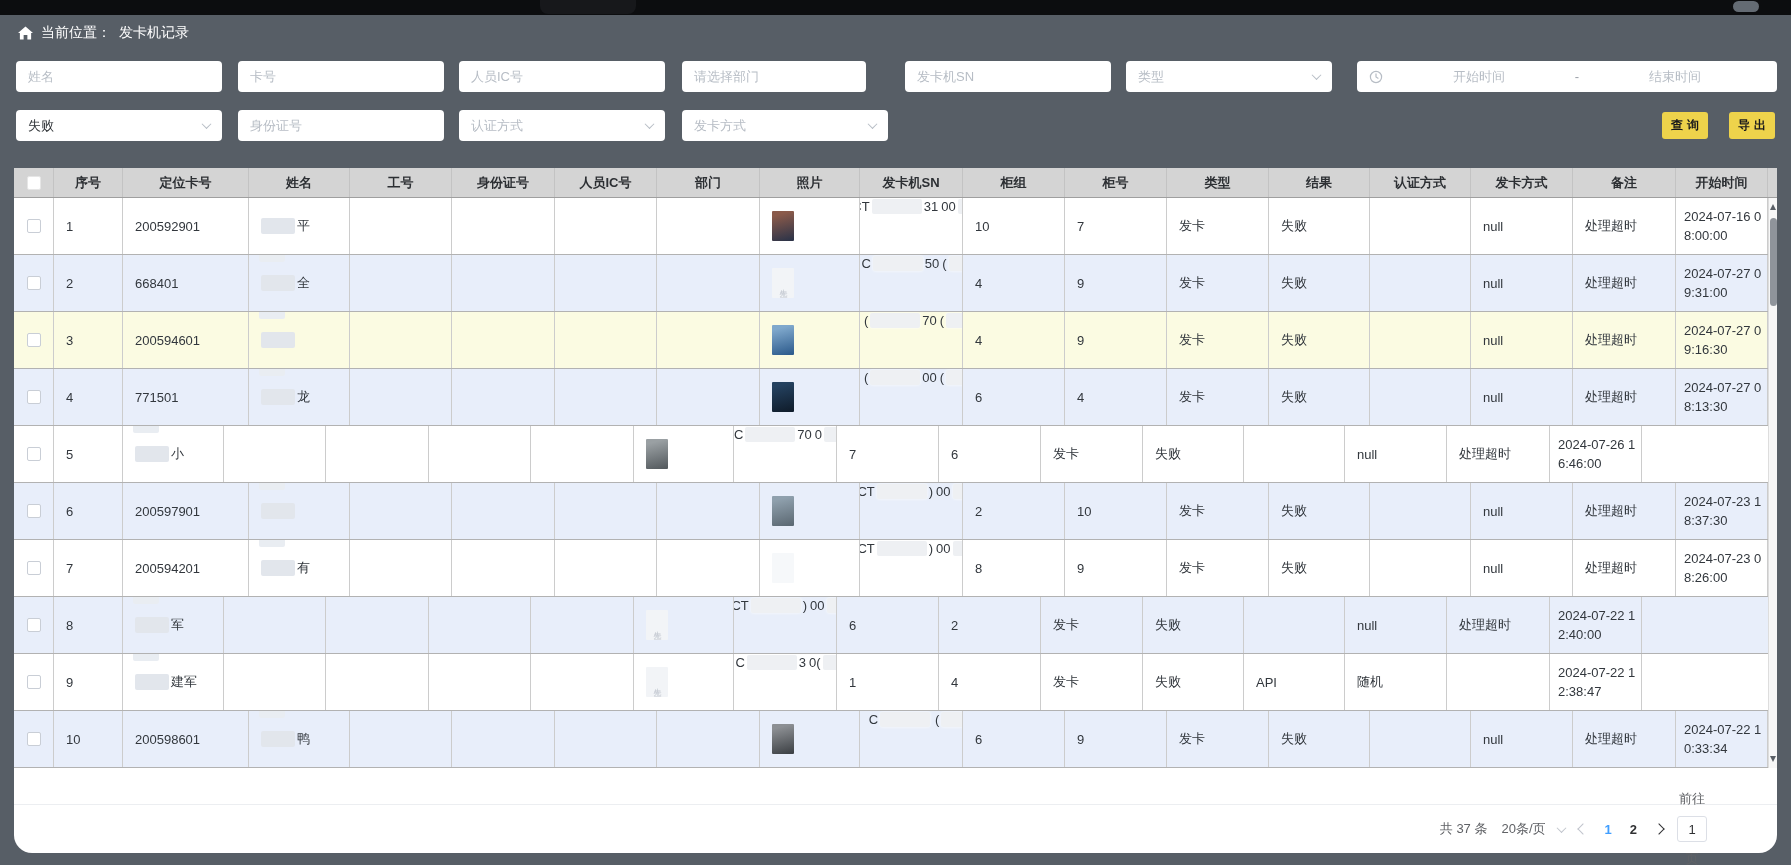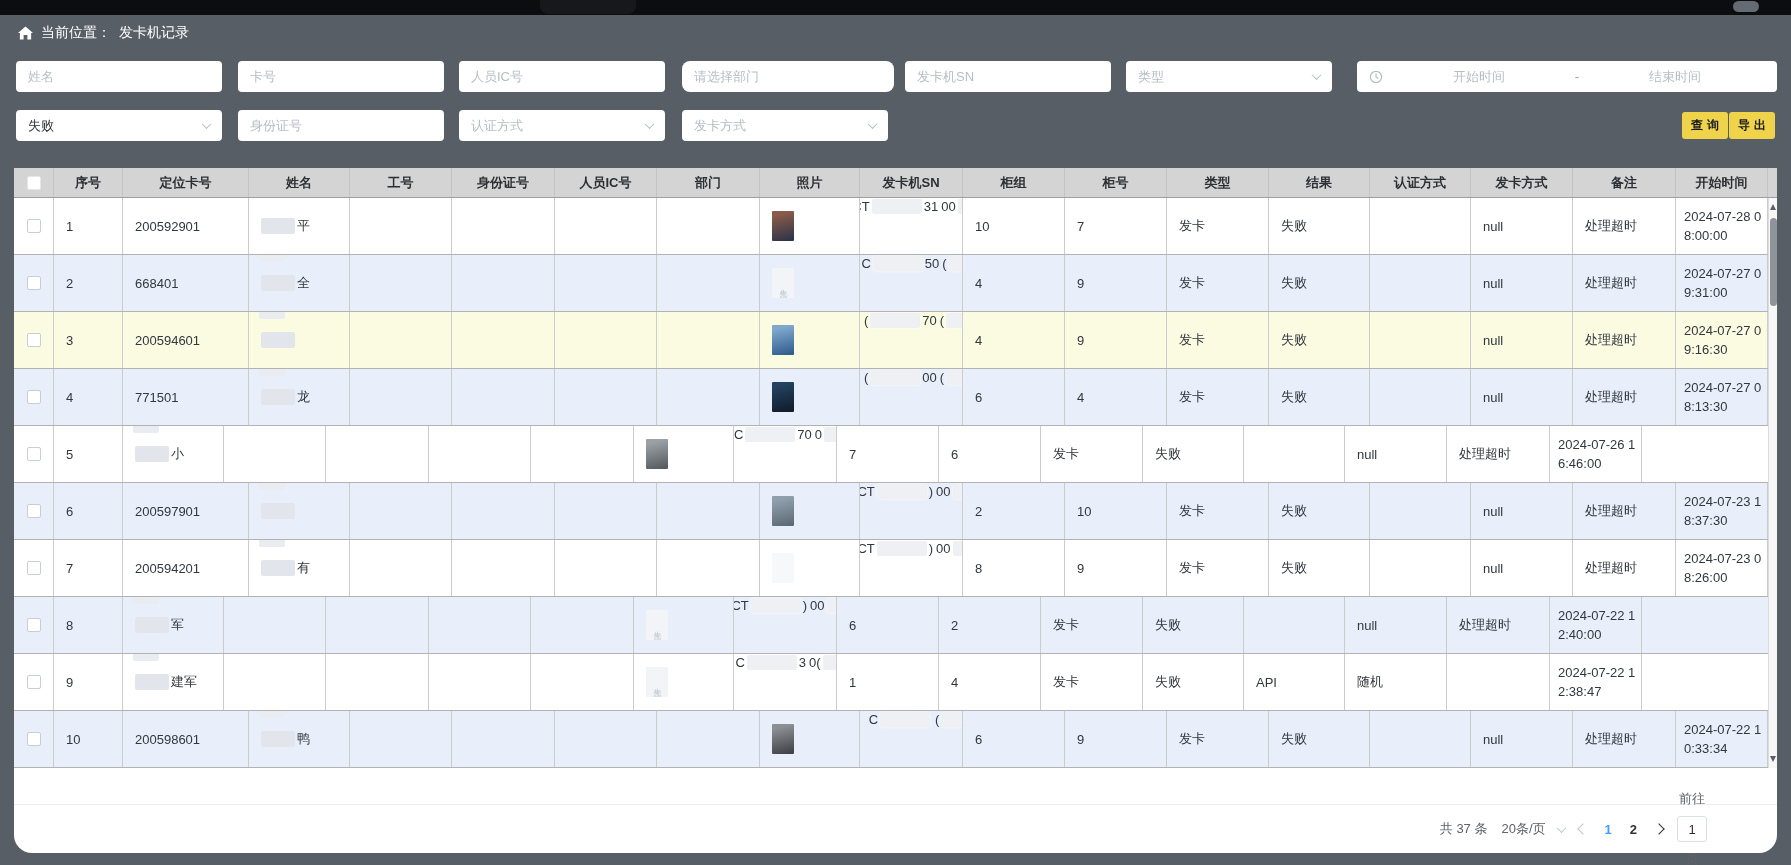--- a/index.html
+++ b/index.html
@@ -100,21 +100,21 @@
 
 <div class="fbox" style="left:16px;top:61px;width:206px;">
     <span>姓名</span>
   </div>
 <div class="fbox" style="left:238px;top:61px;width:206px;">
     <span>卡号</span>
   </div>
 <div class="fbox" style="left:459px;top:61px;width:206px;">
     <span>人员IC号</span>
   </div>
-<div class="fbox" style="left:682px;top:61px;width:212px;border-radius:8px;">
+<div class="fbox" style="left:682px;top:61px;width:184px;">
     <span>请选择部门</span>
   </div>
 <div class="fbox" style="left:905px;top:61px;width:206px;">
     <span>发卡机SN</span>
   </div>
 <div class="fbox" style="left:1126px;top:61px;width:206px;">
     <span>类型</span>
     <span class="chev"></span>
   </div>
 <div class="fbox" style="left:1357px;top:61px;width:420px;">
@@ -137,21 +137,21 @@
     <span>身份证号</span>
   </div>
 <div class="fbox" style="left:459px;top:110px;width:206px;">
     <span>认证方式</span>
     <span class="chev"></span>
   </div>
 <div class="fbox" style="left:682px;top:110px;width:206px;">
     <span>发卡方式</span>
     <span class="chev"></span>
   </div>
-<button class="ybtn" style="left:1662px;top:112px;width:46px;margin-left:20px;">查询</button>
+<button class="ybtn" style="left:1662px;top:112px;width:46px;">查询</button>
 <button class="ybtn" style="left:1729px;top:112px;width:46px;">导出</button>
 
 <div class="panel">
   <div class="thead">
     <div class="th c0 cbc" style="justify-content:center;">
         <span class="cb"></span>
       </div>
 
   <div class="th c1">序号</div>
       <div class="th c2">定位卡号</div>
@@ -203,21 +203,21 @@
           </div>
     </div>
     <div class="td c10">10</div>
     <div class="td c11">7</div>
     <div class="td c12">发卡</div>
     <div class="td c13">失败</div>
     <div class="td c14"></div>
     <div class="td c15">null</div>
     <div class="td c16">处理超时</div>
     <div class="td c17 timec">
-          <div>2024-07-28 0</div>
+          <div>2024-07-16 0</div>
           <div>8:00:00</div>
         </div>
   </div>
 
   <div class="trow">
     <div class="td c0 cbc">
           <span class="cb"></span>
         </div>
     <div class="td c1">2</div>
     <div class="td c2">668401</div>

